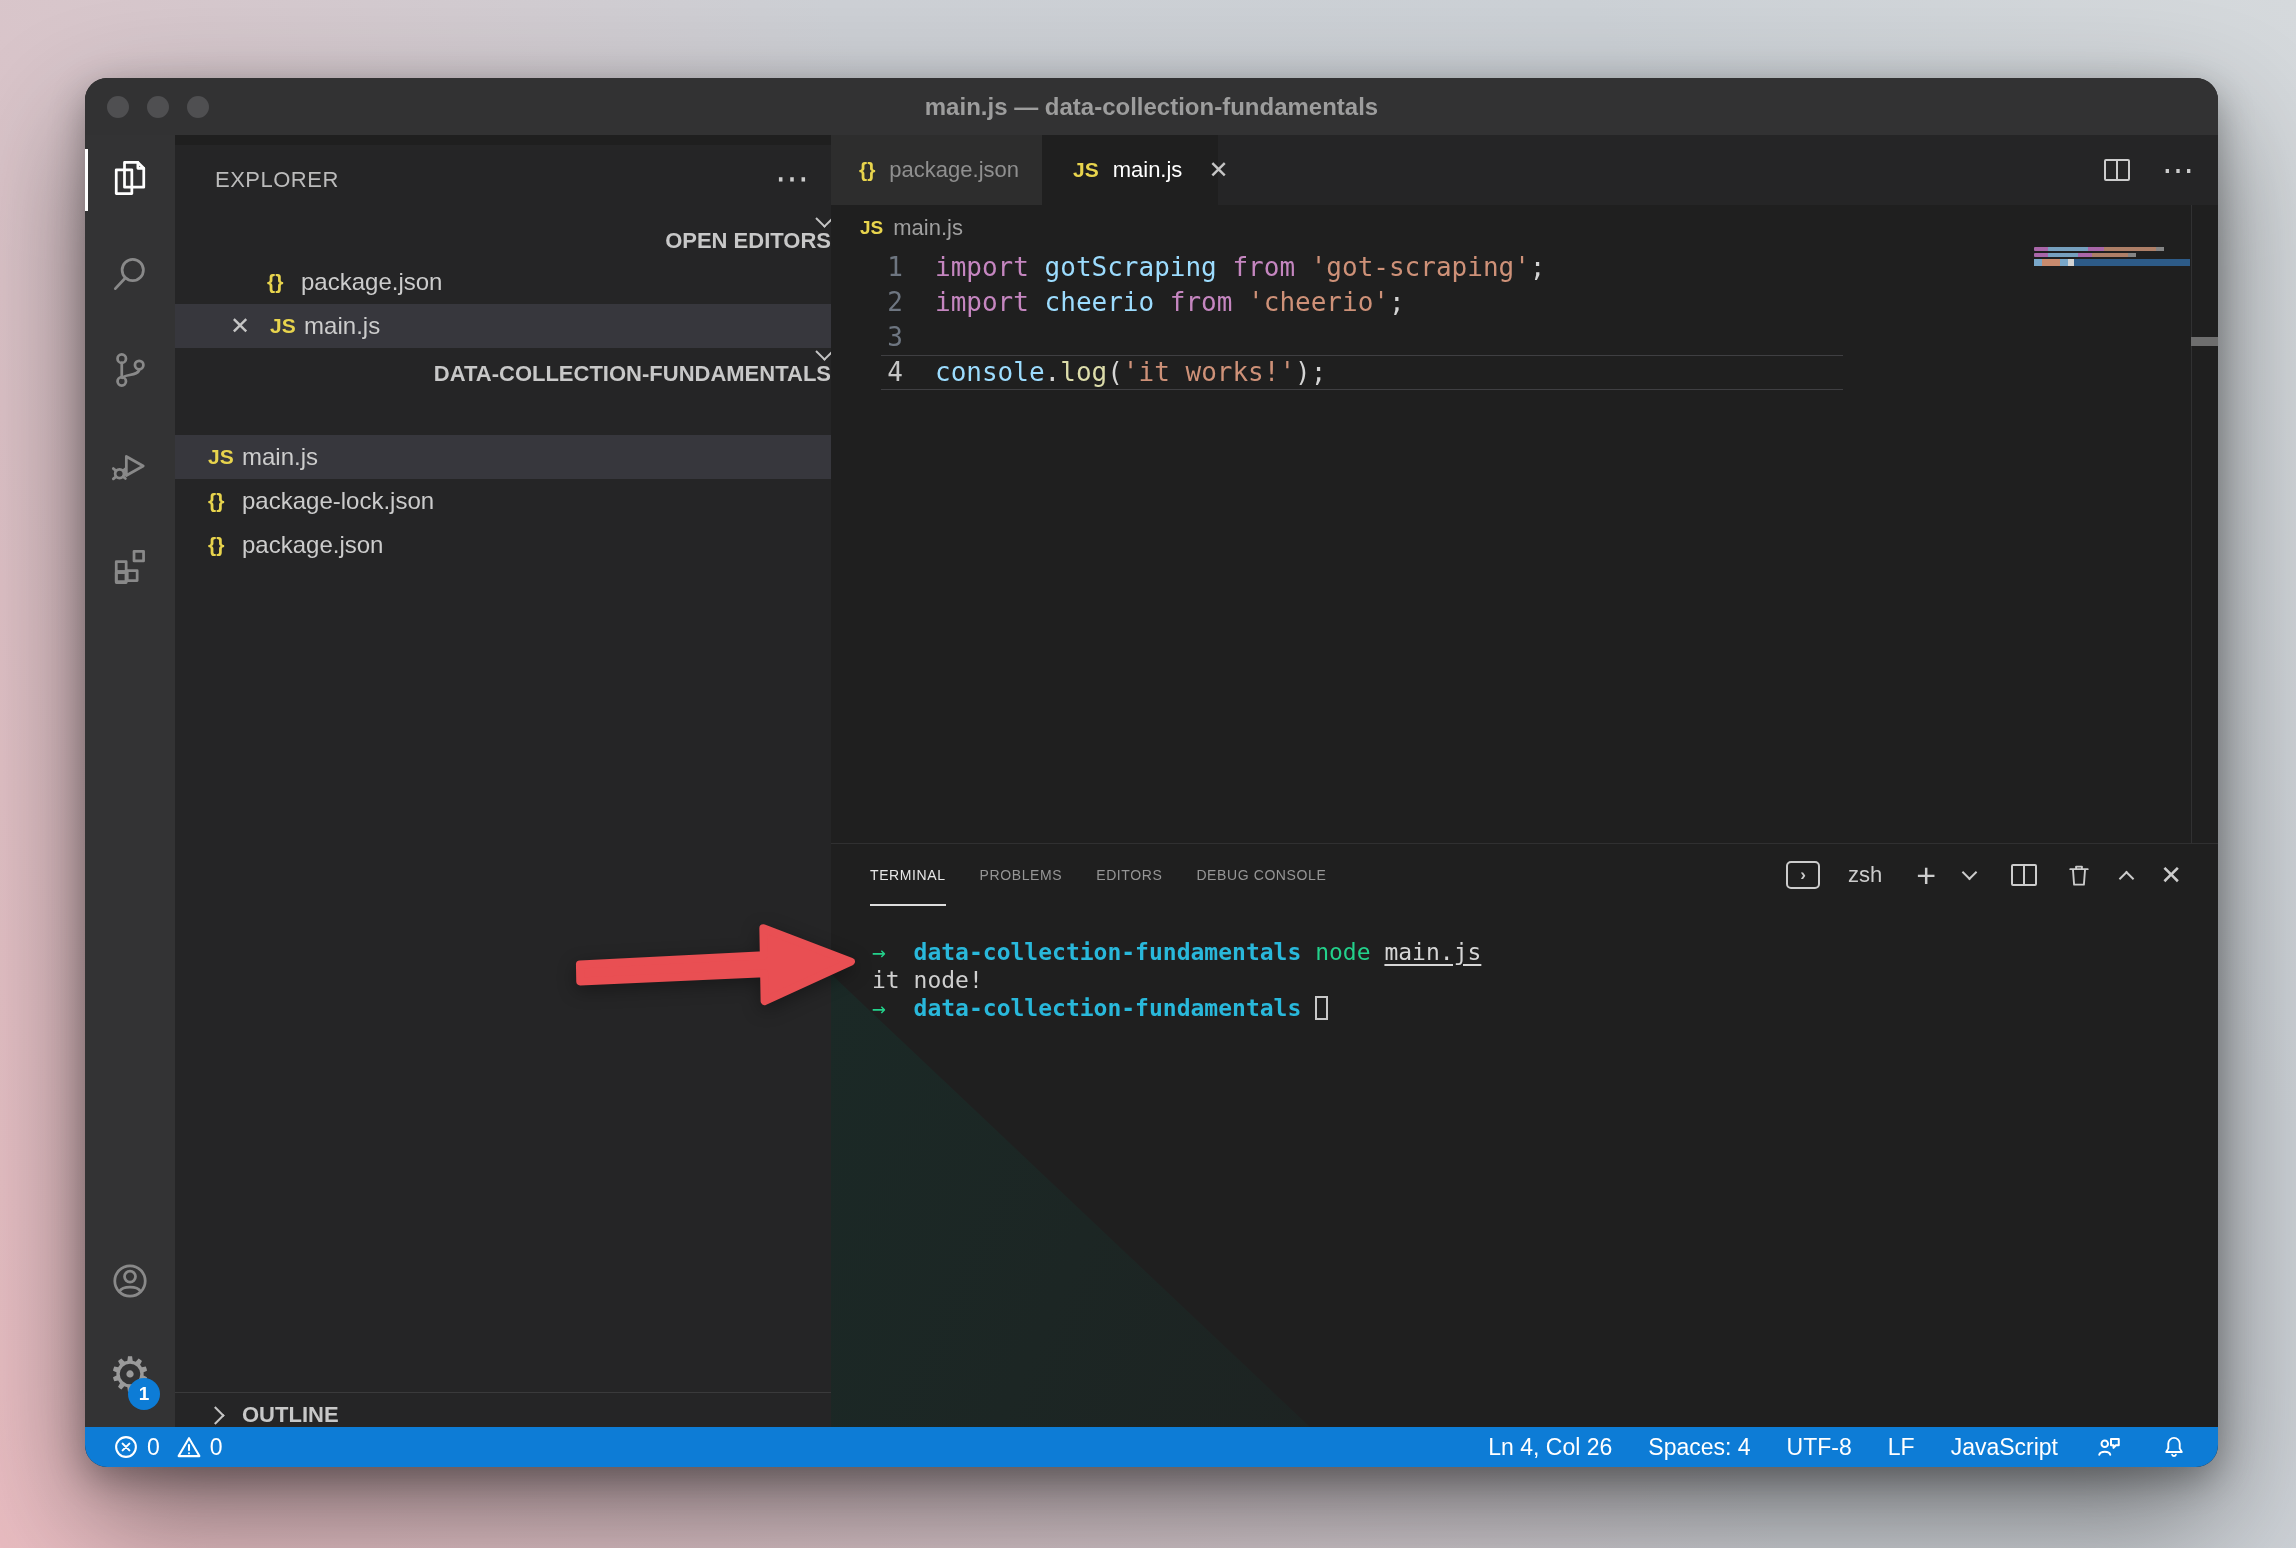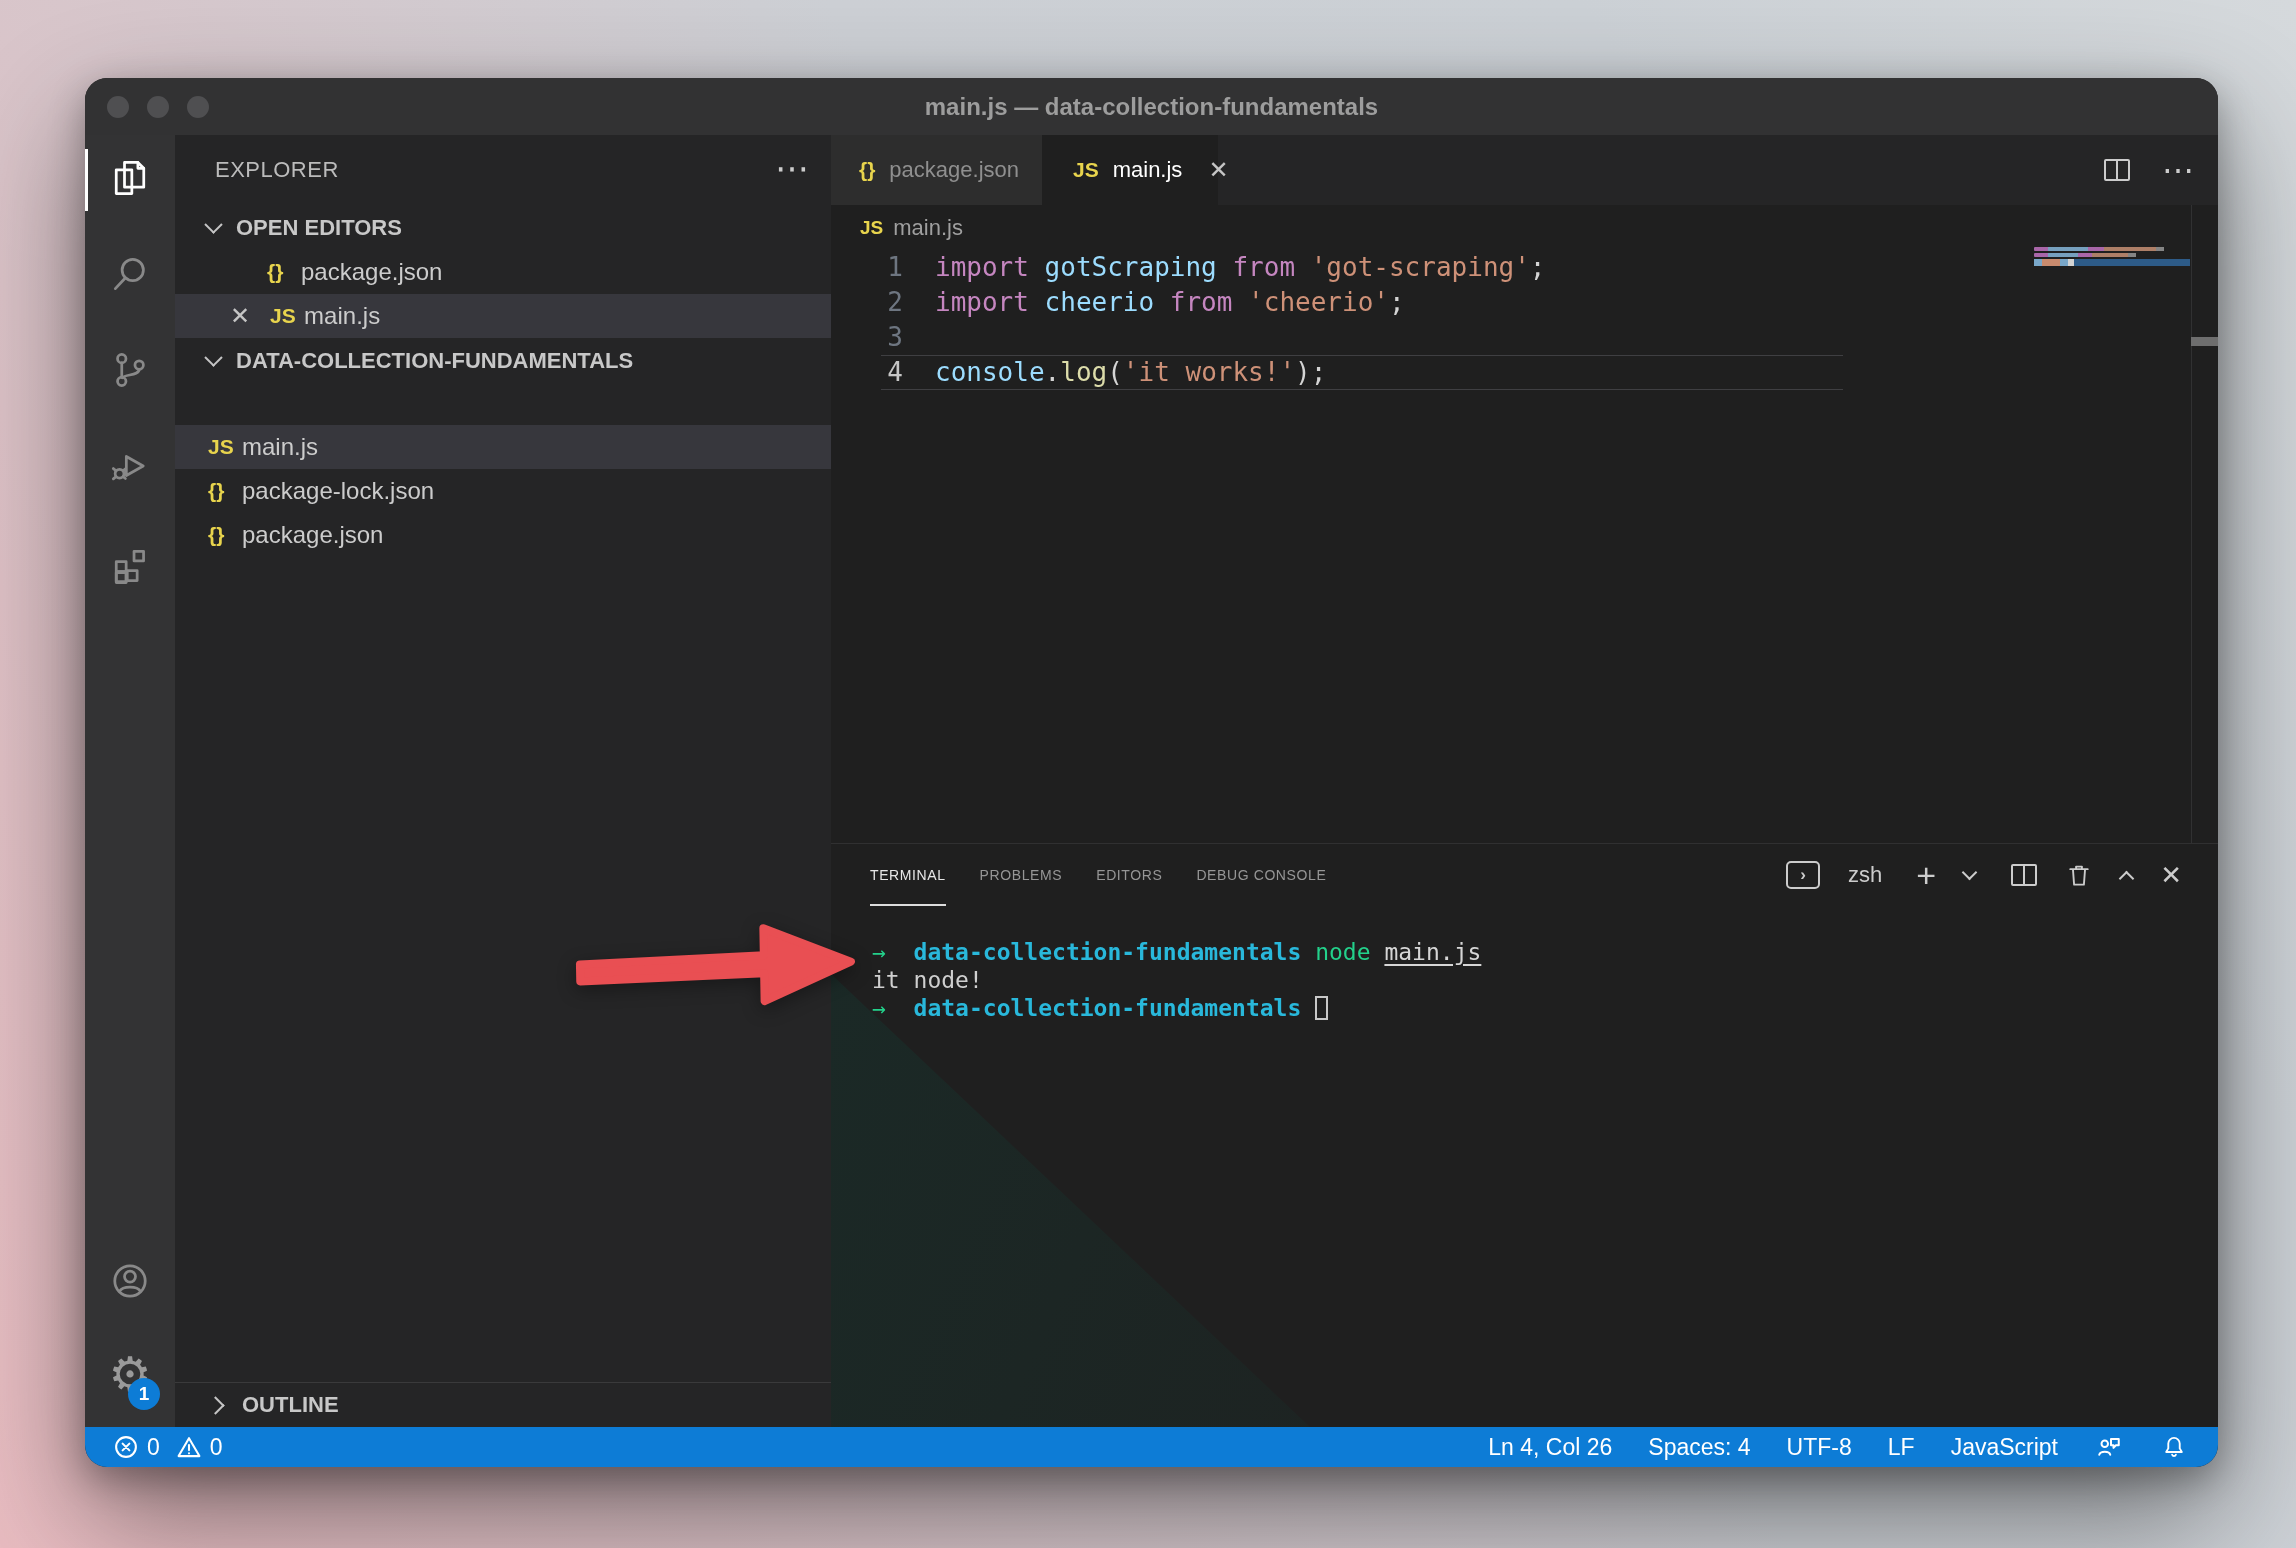--- a/index.html
+++ b/index.html
@@ -29,28 +29,28 @@
   .ab-item svg { width:44px; height:44px; }
   .ab-item .stroke { fill:none; stroke:#898989; stroke-width:1.5; stroke-linecap:round; stroke-linejoin:round; }
   .ab-item.active .stroke { stroke:#ffffff; }
   .ab-indicator { position:absolute; left:0; top:14px; width:3px; height:62px; background:#ffffff; }
   .gear-glyph { font-size:48px; color:#9a9a9a; line-height:1; }
   .badge { position:absolute; left:43px; top:1243px; width:32px; height:32px; border-radius:50%;
            background:#0d7cd6; color:#fff; font-size:19px; font-weight:bold;
            display:flex; align-items:center; justify-content:center; }
 
   
-  .sidebar { position:absolute; left:90px; top:57px; width:656px; height:1292px; background:#252526; color:#cccccc; }
+  .sidebar { position:absolute; left:90px; top:67px; width:656px; height:1292px; background:#252526; color:#cccccc; }
   .sb-header { position:absolute; top:0; left:0; width:100%; height:70px; }
   .sb-title { position:absolute; left:40px; top:0; height:70px; line-height:70px; font-size:22px; color:#bbbbbb; letter-spacing:.5px; }
   .sb-more { position:absolute; left:600px; top:0; height:70px; line-height:66px; font-size:34px; color:#cccccc; }
   .row { position:absolute; left:0; width:100%; height:44px; display:flex; align-items:center; font-size:24px; color:#cccccc; }
   .row.selected { background:#37373d; }
-  .sec-header { position:absolute; left:0; width:100%; height:45px; display:flex; align-items:center;
-                font-weight:bold; font-size:22px; color:#c8c8c8; }
+  .sec-header { position:absolute; left:0; width:100%; height:45px; display:flex; align-items:flex-end;
+                font-weight:bold; font-size:22px; color:#c8c8c8;flex-direction:column; }
   .chev { width:13px; height:13px; border-right:2px solid #c5c5c5; border-bottom:2px solid #c5c5c5; display:inline-block; }
   .chev.down { transform:rotate(45deg) translate(-2px,-2px); }
   .chev.right { transform:rotate(-45deg); }
   .fi { font-weight:bold; color:#e8d44d; font-size:21px; width:34px; display:inline-block; }
   .close-x { color:#c5c5c5; font-size:24px; }
   .outline-row { position:absolute; top:1247px; left:0; width:100%; height:45px; border-top:1px solid #3a3a3b;
                  display:flex; align-items:center; font-weight:bold; font-size:22px; color:#c8c8c8; }
 
   
   .editor { position:absolute; left:746px; top:57px; width:1387px; height:708px; background:#1f1f1f; }

